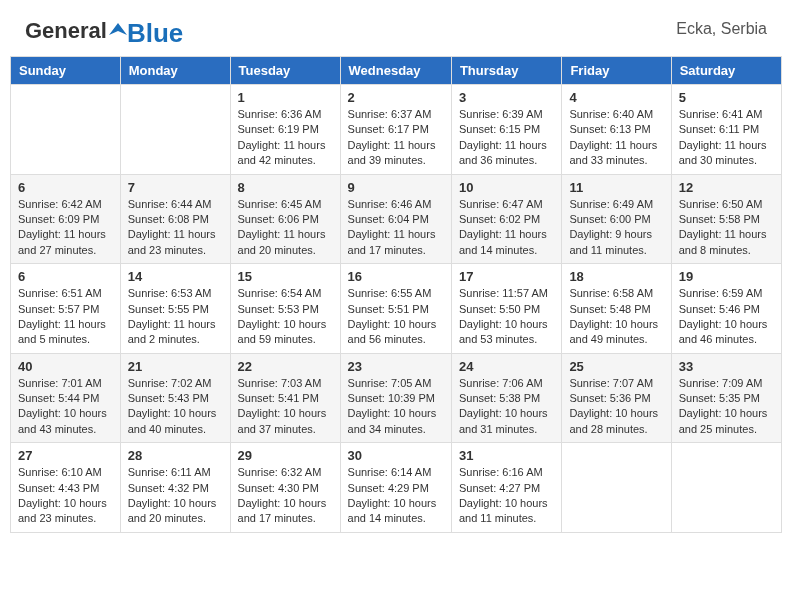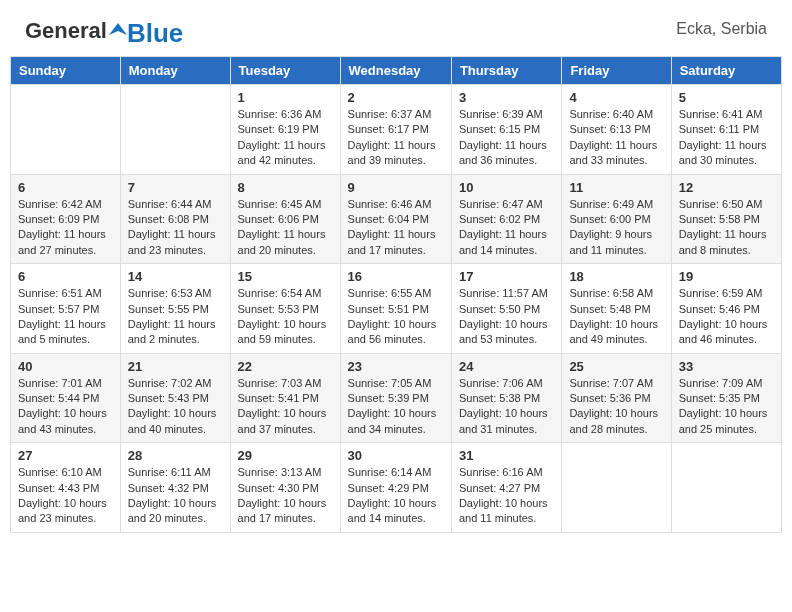--- a/index.html
+++ b/index.html
@@ -299,21 +299,21 @@
           <div class="day-info">
             <div>Sunrise: 7:03 AM</div>
             <div>Sunset: 5:41 PM</div>
             <div>Daylight: 10 hours and 37 minutes.</div>
           </div>
         </td>
         <td>
           <span class="day-number">23</span>
           <div class="day-info">
             <div>Sunrise: 7:05 AM</div>
-            <div>Sunset: 5:39 PM</div>
+            <div>Sunset: 10:39 PM</div>
             <div>Daylight: 10 hours and 34 minutes.</div>
           </div>
         </td>
         <td>
           <span class="day-number">24</span>
           <div class="day-info">
             <div>Sunrise: 7:06 AM</div>
             <div>Sunset: 5:38 PM</div>
             <div>Daylight: 10 hours and 31 minutes.</div>
           </div>
@@ -348,21 +348,21 @@
           <span class="day-number">28</span>
           <div class="day-info">
             <div>Sunrise: 6:11 AM</div>
             <div>Sunset: 4:32 PM</div>
             <div>Daylight: 10 hours and 20 minutes.</div>
           </div>
         </td>
         <td>
           <span class="day-number">29</span>
           <div class="day-info">
-            <div>Sunrise: 3:13 AM</div>
+            <div>Sunrise: 6:32 AM</div>
             <div>Sunset: 4:30 PM</div>
             <div>Daylight: 10 hours and 17 minutes.</div>
           </div>
         </td>
         <td>
           <span class="day-number">30</span>
           <div class="day-info">
             <div>Sunrise: 6:14 AM</div>
             <div>Sunset: 4:29 PM</div>
             <div>Daylight: 10 hours and 14 minutes.</div>

